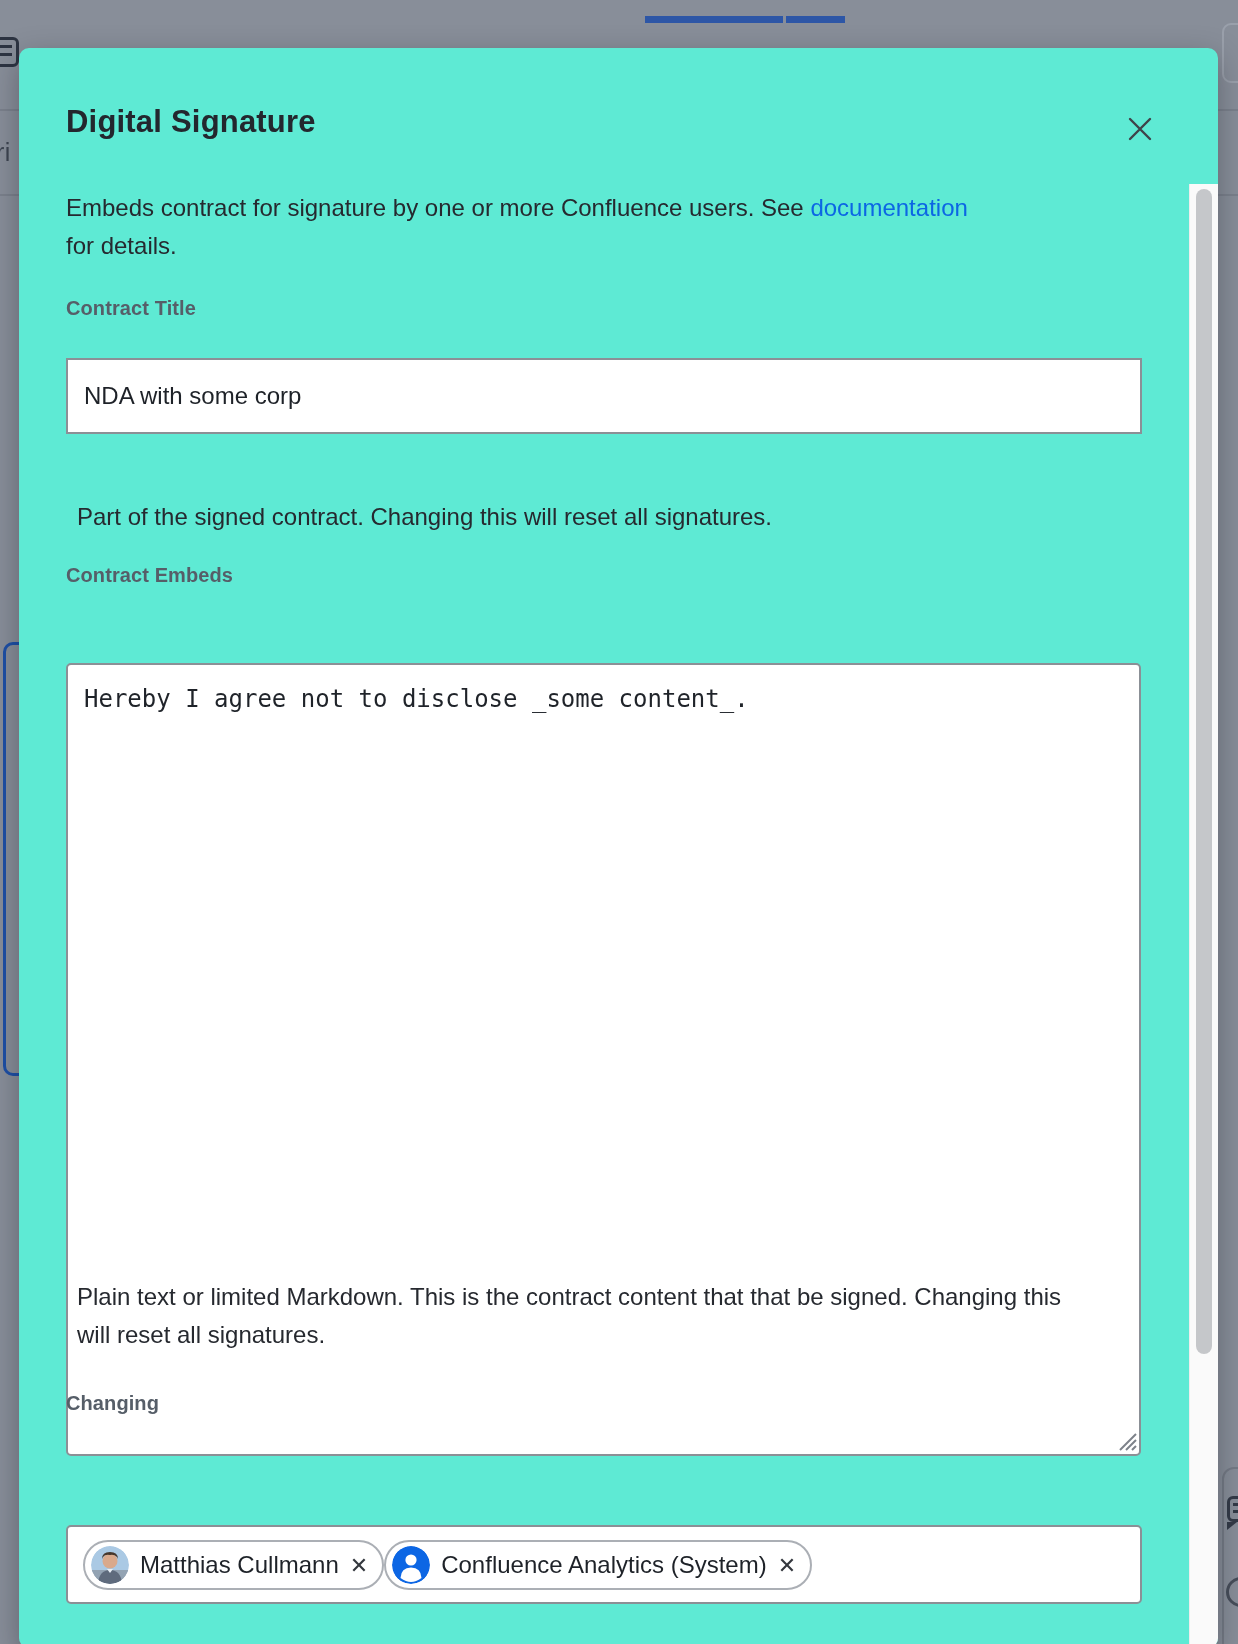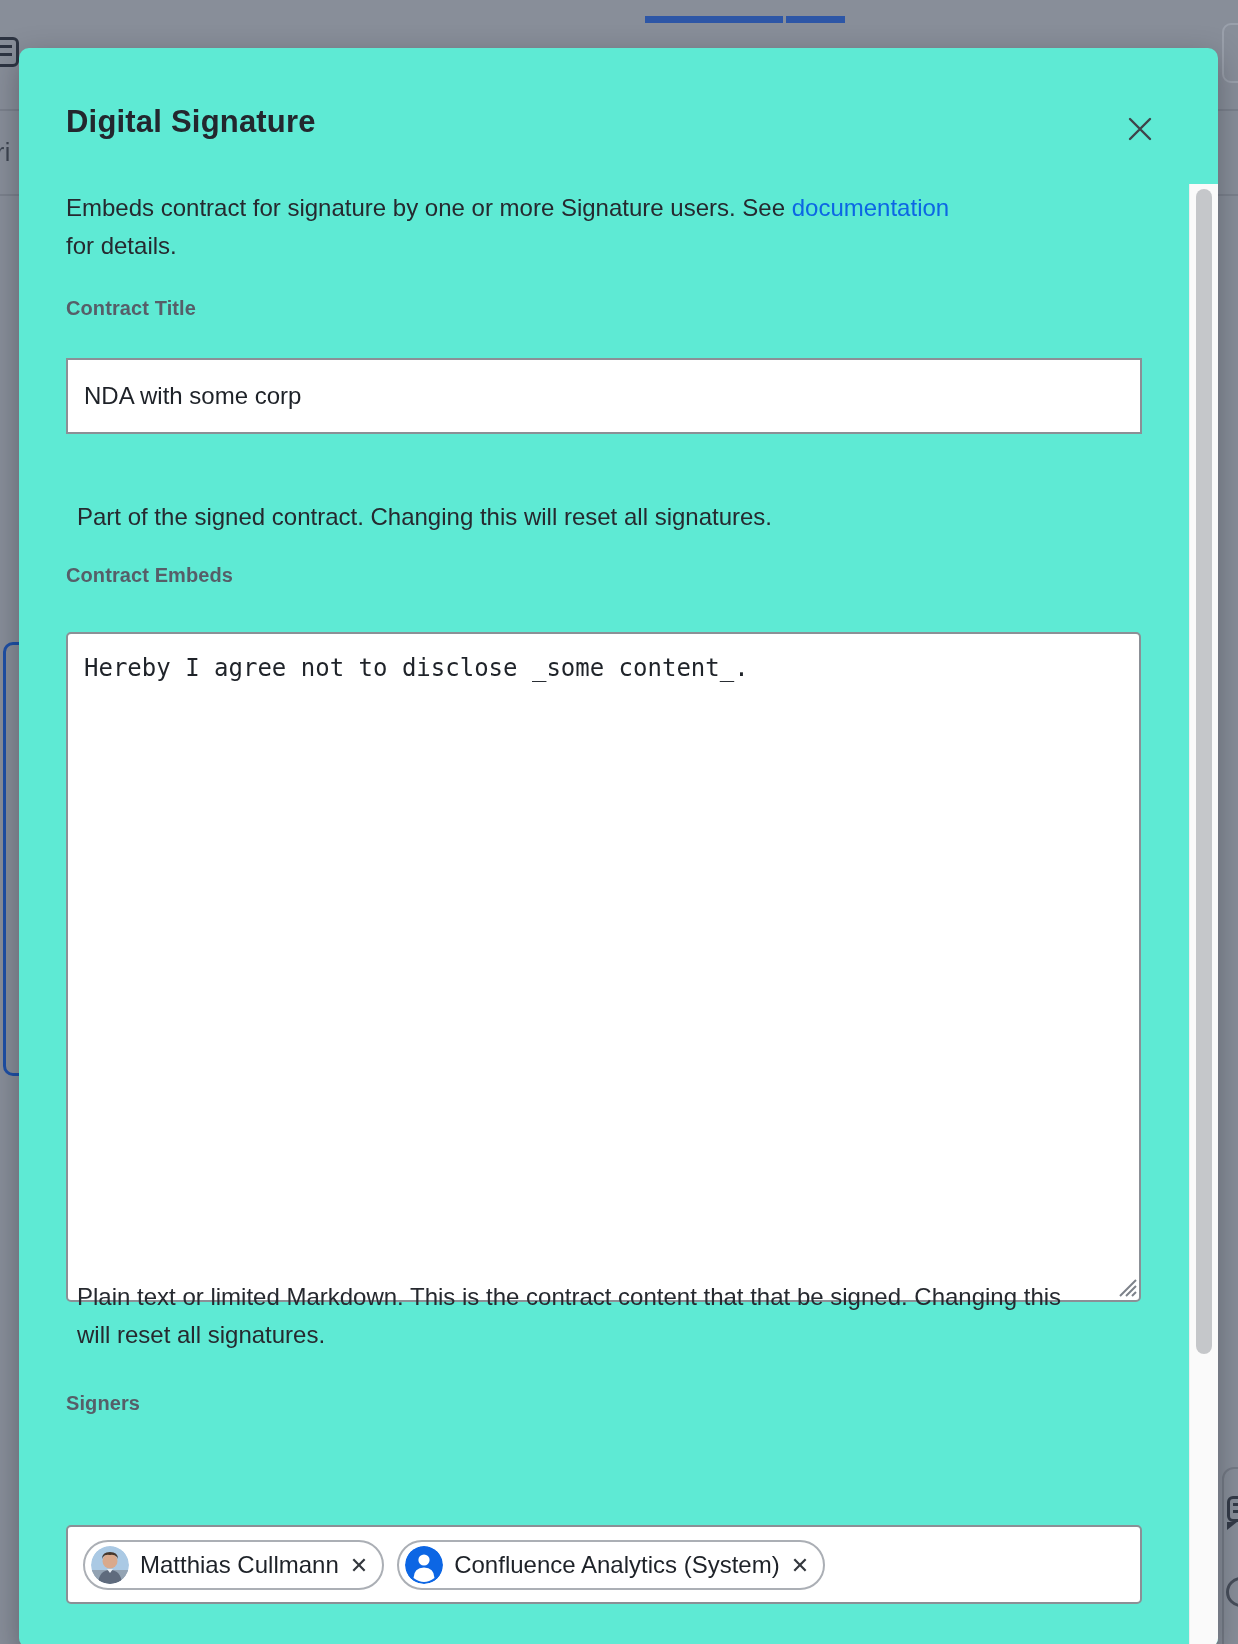--- a/index.html
+++ b/index.html
@@ -102,38 +102,38 @@
   }
 
   .help-text {
     position: absolute; left: 58px;
     font-size: 24px; line-height: 38px; color: #26292f;
   }
   .help-title   { top: 450px; width: 1000px; }
   .help-content { top: 1230px; width: 1020px; }
 
   .textarea-wrap {
-    position: absolute; left: 47px; top: 584px; width: 1075px; height: 670px;
+    position: absolute; left: 47px; top: 615px; width: 1075px; height: 793px;
   }
   .content-textarea {
     width: 100%; height: 100%; resize: none; outline: none;
     border: 2px solid #8b9096; border-radius: 5px; background: #fff;
     font-family: "DejaVu Sans Mono", monospace;
     font-size: 24px; color: #1f2329; padding: 20px 16px;
     white-space: pre-wrap;
   }
   .resize-handle {
     position: absolute; right: 4px; bottom: 5px; width: 22px; height: 22px;
     pointer-events: none;
   }
 
   .signers-box {
     position: absolute; left: 47px; top: 1477px; width: 1076px; height: 79px;
     border: 2px solid #8b9096; border-radius: 5px; background: #fff;
-    display: flex; align-items: center; gap: 13px; padding: 0 15px;
+    display: flex; align-items: center; padding: 0 15px;
   }
   .chip {
     display: flex; align-items: center; gap: 11px;
     height: 50px; border: 2px solid #abafb5; border-radius: 26px;
     padding: 0 8px 0 6px; background: #fff;
   }
   .chip-name { font-size: 24px; color: #1e2228; white-space: nowrap; }
   .chip-remove {
     border: none; background: transparent; cursor: pointer;
     font-size: 22px; color: #33373d; line-height: 1; padding: 2px 6px 0 0;
@@ -174,40 +174,40 @@
   <div class="modal">
 
     <h1 class="modal-title">Digital Signature</h1>
 
     <button class="close-btn" aria-label="Close">
       <svg width="26" height="26" viewBox="0 0 26 26">
         <path d="M3 3 L23 23 M23 3 L3 23" stroke="#3f434a" stroke-width="2.4" stroke-linecap="round" fill="none"></path>
       </svg>
     </button>
 
-    <p class="intro"><span>Embeds contract for signature by one or more Signature users. See </span><a href="#">documentation</a><span> for details.</span></p>
+    <p class="intro"><span>Embeds contract for signature by one or more Confluence users. See </span><a href="#">documentation</a><span> for details.</span></p>
 
     <div class="field-label label-title">Contract Title</div>
 
     <input class="text-input" type="text" value="NDA with some corp" style="">
 
     <div class="help-text help-title">Part of the signed contract. Changing this will reset all signatures.</div>
 
     <div class="field-label label-content">Contract Embeds</div>
 
     <div class="textarea-wrap">
       <textarea class="content-textarea" spellcheck="false" style="">Hereby I agree not to disclose _some content_.</textarea>
       <svg class="resize-handle" viewBox="0 0 22 22">
         <path d="M21 5 L5 21 M21 11 L11 21 M21 17 L17 21" stroke="#7d828a" stroke-width="2" fill="none"></path>
       </svg>
     </div>
 
     <div class="help-text help-content">Plain text or limited Markdown. This is the contract content that that be signed. Changing this will reset all signatures.</div>
 
-    <div class="field-label label-signers">Signers</div>
+    <div class="field-label label-signers">Changing</div>
 
     <div class="signers-box">
 
       <div class="chip">
         <span class="avatar">
           <svg width="38" height="38" viewBox="0 0 38 38">
             <defs>
                 <clipPath id="av1">
                   <circle cx="19" cy="19" r="19"></circle>
                 </clipPath>

